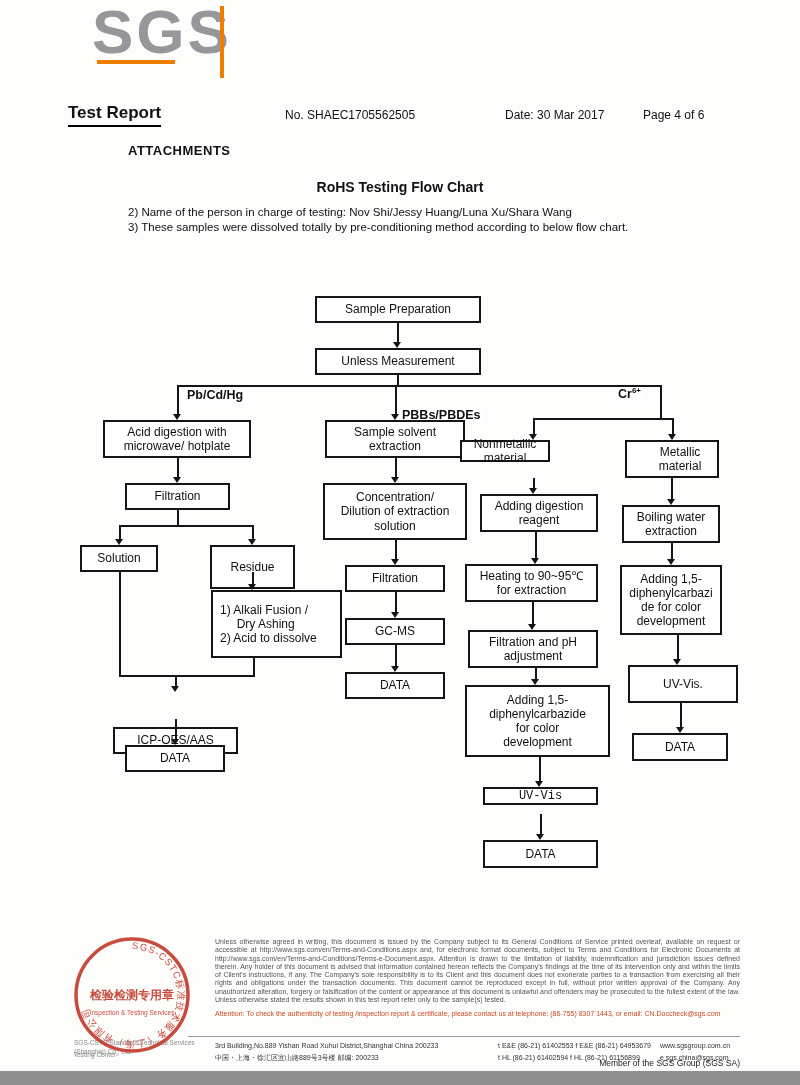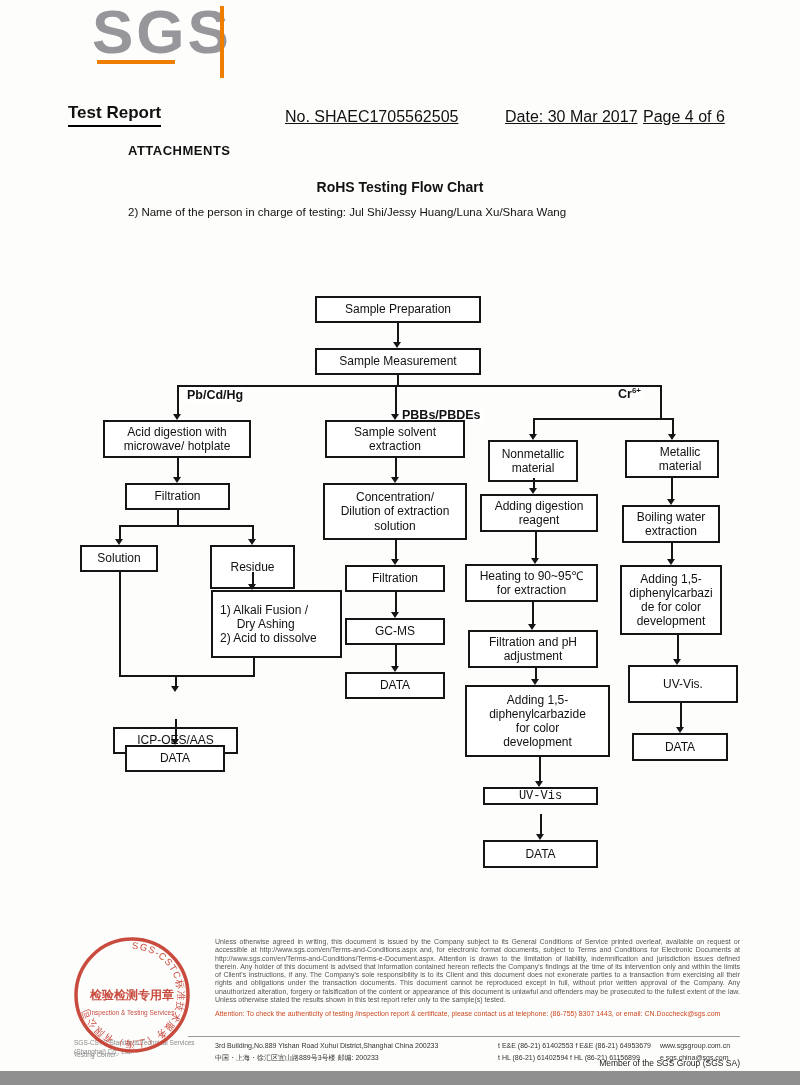--- a/index.html
+++ b/index.html
@@ -8,21 +8,21 @@
     background:#fdfdfc;font-family:"Liberation Sans",sans-serif;color:#111;
   }
   
   .logo-text{position:absolute;left:92px;top:-4px;font-size:62px;font-weight:bold;
     color:#97979b;letter-spacing:3px;}
   .logo-hbar{position:absolute;left:97px;top:60px;width:78px;height:4px;background:#ef7d00;}
   .logo-vbar{position:absolute;left:220px;top:6px;width:4px;height:72px;background:#ef7d00;}
   
   .report-title{position:absolute;left:68px;top:103px;font-size:17px;font-weight:bold;
     border-bottom:2.5px solid #000;padding-bottom:2px;}
-  .hmeta{position:absolute;top:108px;font-size:16px;text-decoration:underline;}
+  .hmeta{position:absolute;top:108px;font-size:12px;}
   .attachments{position:absolute;left:128px;top:143px;font-size:13px;font-weight:bold;letter-spacing:.5px;}
   .flow-title{position:absolute;left:0;top:179px;width:800px;text-align:center;
     font-size:14px;font-weight:bold;}
   .notes{position:absolute;left:128px;top:205px;width:630px;font-size:11.5px;line-height:14.5px;}
   sup{font-size:8px;}
   
   .node{position:absolute;box-sizing:border-box;border:2px solid #151515;background:#fff;
     display:flex;align-items:center;justify-content:center;text-align:center;
     font-size:12px;line-height:1.18;white-space:pre-line;padding:1px 2px;}
   .node.leftalign{white-space:pre;text-align:left;justify-content:flex-start;padding-left:7px;margin-left:23px;}
@@ -53,28 +53,29 @@
 
   <div class="report-title">Test Report</div>
   <div class="hmeta" style="left:285px;">No. SHAEC1705562505</div>
   <div class="hmeta" style="left:505px;">Date: 30 Mar 2017</div>
   <div class="hmeta" style="left:643px;">Page 4 of 6</div>
 
   <div class="attachments">ATTACHMENTS</div>
   <div class="flow-title">RoHS Testing Flow Chart</div>
 
   <div class="notes">
-    <div>2) Name of the person in charge of testing: Jul Shi/Jessy Huang/Luna Xu/Shara Wang</div>
+    <div>2) Name of the person in charge of testing: Nov Shi/Jessy Huang/Luna Xu/Shara Wang</div>
+    <div>3) These samples were dissolved totally by pre-conditioning method according to below flow chart.</div>
   </div>
 </div>
 
 <div>
 
   <div class="node" style="left:315px;top:296px;width:166px;height:27px;">Sample Preparation</div>
-  <div class="node" style="left:315px;top:348px;width:166px;height:27px;">Sample Measurement</div>
+  <div class="node" style="left:315px;top:348px;width:166px;height:27px;">Unless Measurement</div>
 
   <div class="blabel" style="left:185px;top:388px;">Pb/Cd/Hg</div>
   <div class="blabel" style="left:400px;top:388px;margin-top:20px;">PBBs/PBDEs</div>
   <div class="blabel" style="left:616px;top:386px;"><span>Cr</span><sup>6+</sup></div>
 
   <div class="node" style="left:103px;top:420px;width:148px;height:38px;">Acid digestion with
 microwave/ hotplate</div>
   <div class="node" style="left:125px;top:483px;width:105px;height:27px;">Filtration</div>
   <div class="node" style="left:80px;top:545px;width:78px;height:27px;">Solution</div>
   <div class="node" style="left:210px;top:545px;width:85px;height:44px;">Residue</div>
@@ -86,21 +87,21 @@
 
   <div class="node" style="left:325px;top:420px;width:140px;height:38px;">Sample solvent
 extraction</div>
   <div class="node" style="left:323px;top:483px;width:144px;height:57px;">Concentration/
 Dilution of extraction
 solution</div>
   <div class="node" style="left:345px;top:565px;width:100px;height:27px;">Filtration</div>
   <div class="node" style="left:345px;top:618px;width:100px;height:27px;">GC-MS</div>
   <div class="node" style="left:345px;top:672px;width:100px;height:27px;">DATA</div>
 
-  <div class="node" style="left:488px;top:440px;width:90px;height:42px;">Nonmetallic
+  <div class="node" style="left:460px;top:440px;width:90px;height:22px;">Nonmetallic
 material</div>
   <div class="node" style="left:480px;top:494px;width:118px;height:38px;">Adding digestion
 reagent</div>
   <div class="node" style="left:465px;top:564px;width:133px;height:38px;">Heating to 90~95℃
 for extraction</div>
   <div class="node" style="left:468px;top:630px;width:130px;height:38px;">Filtration and pH
 adjustment</div>
   <div class="node" style="left:465px;top:685px;width:145px;height:72px;">Adding 1,5-
 diphenylcarbazide
 for color

